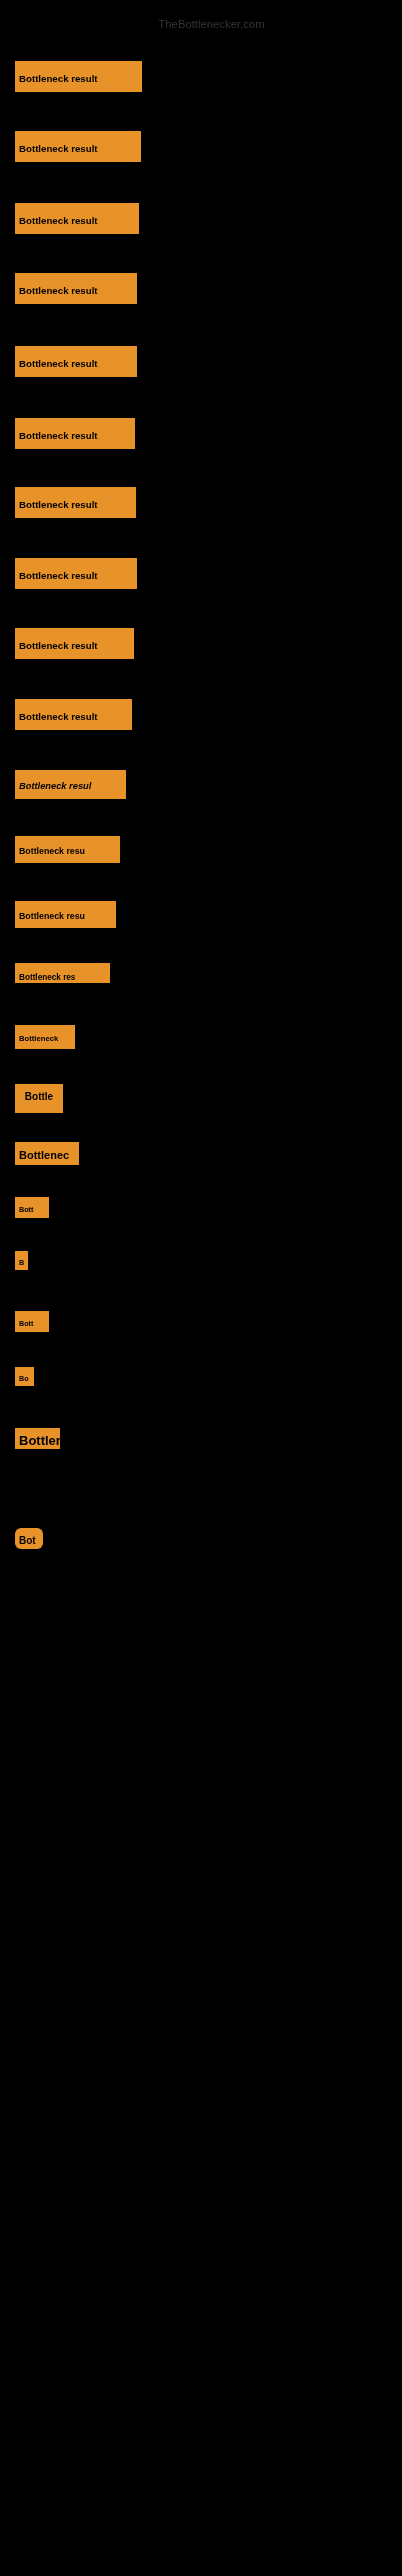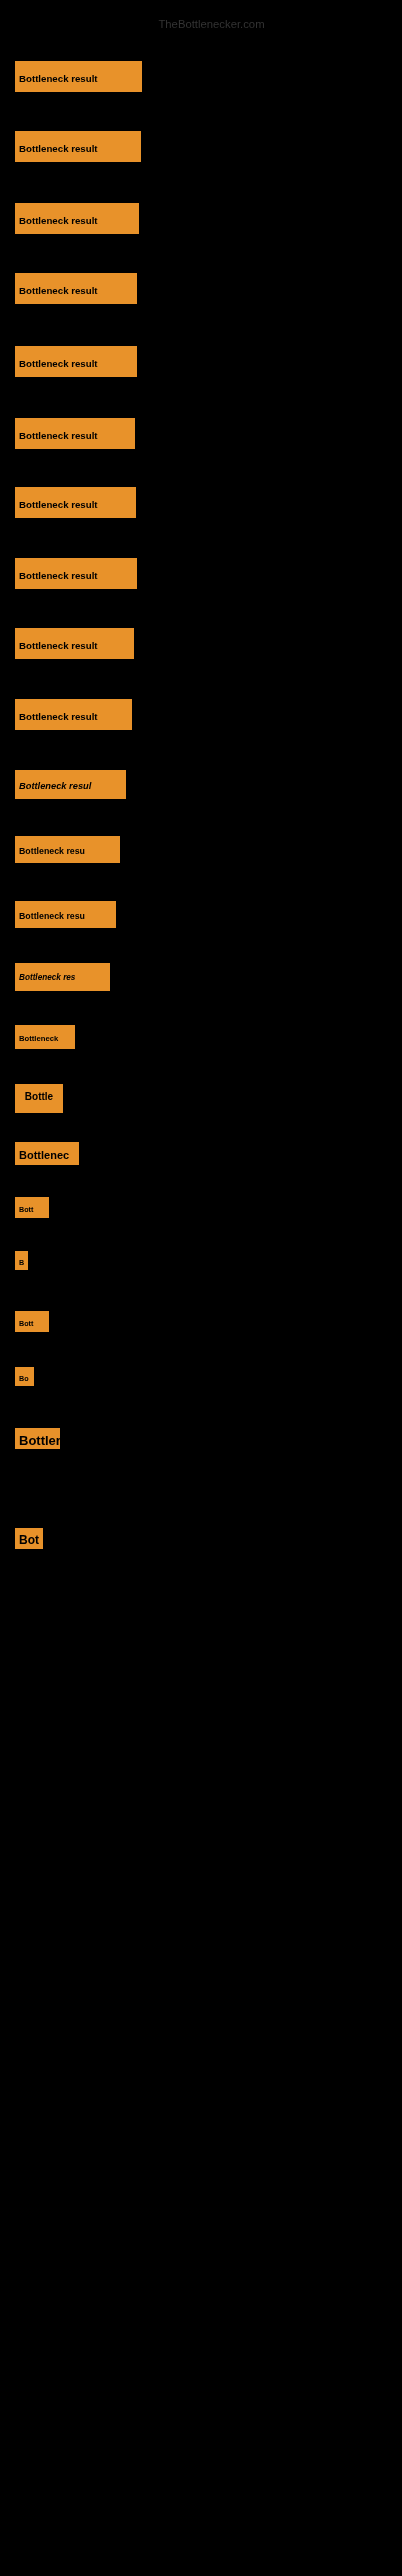--- a/index.html
+++ b/index.html
@@ -51,23 +51,23 @@
 <div class="bottleneck-label" style="top: 258px; width: 122px; height: 31px; line-height: 31px; font-size: 9.7px;">Bottleneck result</div>
 <div class="bottleneck-label" style="top: 331px; width: 122px; height: 31px; line-height: 31px; font-size: 9.7px;">Bottleneck result</div>
 <div class="bottleneck-label" style="top: 403px; width: 120px; height: 31px; line-height: 31px; font-size: 9.7px;">Bottleneck result</div>
 <div class="bottleneck-label" style="top: 472px; width: 121px; height: 31px; line-height: 31px; font-size: 9.7px;">Bottleneck result</div>
 <div class="bottleneck-label" style="top: 543px; width: 122px; height: 31px; line-height: 31px; font-size: 9.7px;">Bottleneck result</div>
 <div class="bottleneck-label" style="top: 613px; width: 119px; height: 31px; line-height: 31px; font-size: 9.7px;">Bottleneck result</div>
 <div class="bottleneck-label" style="top: 684px; width: 117px; height: 31px; line-height: 31px; font-size: 9.7px;">Bottleneck result</div>
 <div class="bottleneck-label" style="top: 755px; width: 111px; height: 29px; line-height: 29px; font-size: 9.3px; font-style: italic;">Bottleneck resul</div>
 <div class="bottleneck-label" style="top: 821px; width: 105px; height: 27px; line-height: 27px; font-size: 8.8px;">Bottleneck resu</div>
 <div class="bottleneck-label" style="top: 886px; width: 101px; height: 27px; line-height: 27px; font-size: 8.8px;">Bottleneck resu</div>
-<div class="bottleneck-label" style="top: 948px; width: 95px; height: 28px; line-height: 26px; font-size: 8.2px; font-style: italic;">Bottleneck res</div>
+<div class="bottleneck-label" style="top: 948px; width: 95px; height: 20px; line-height: 26px; font-size: 8.2px;">Bottleneck res</div>
 <div class="bottleneck-label" style="top: 1010px; width: 60px; height: 24px; line-height: 24px; font-size: 7.7px;">Bottleneck</div>
 <div class="bottleneck-label" style="top: 1069px; width: 48px; height: 29px; line-height: 22.5px; font-size: 10px; text-align: center;">Bottle</div>
 <div class="bottleneck-label" style="top: 1127px; width: 64px; height: 22.5px; line-height: 22.5px; font-size: 11px;">Bottlenec</div>
 <div class="bottleneck-label" style="top: 1182px; width: 34px; height: 21px; line-height: 21px; font-size: 7.2px;">Bott</div>
 <div class="bottleneck-label" style="top: 1236px; width: 13px; height: 19.3px; line-height: 19.3px; font-size: 7.2px;">B</div>
 <div class="bottleneck-label" style="top: 1296px; width: 34px; height: 21px; line-height: 21px; font-size: 7.2px;">Bott</div>
 <div class="bottleneck-label" style="top: 1352px; width: 19.3px; height: 19.3px; line-height: 19.3px; font-size: 7.2px;">Bo</div>
 <div class="bottleneck-label" style="top: 1413px; width: 45px; height: 21px; line-height: 21px; font-size: 13px;">Bottler</div>
-<div class="bottleneck-label" style="top: 1513px; width: 28px; height: 21px; line-height: 21px; font-size: 12px;">Bot</div>
+<div class="bottleneck-label" style="top: 1513px; width: 28px; height: 21px; line-height: 21px; font-size: 10px; border-radius: 6px;">Bot</div>
 
 
 </body></html>

